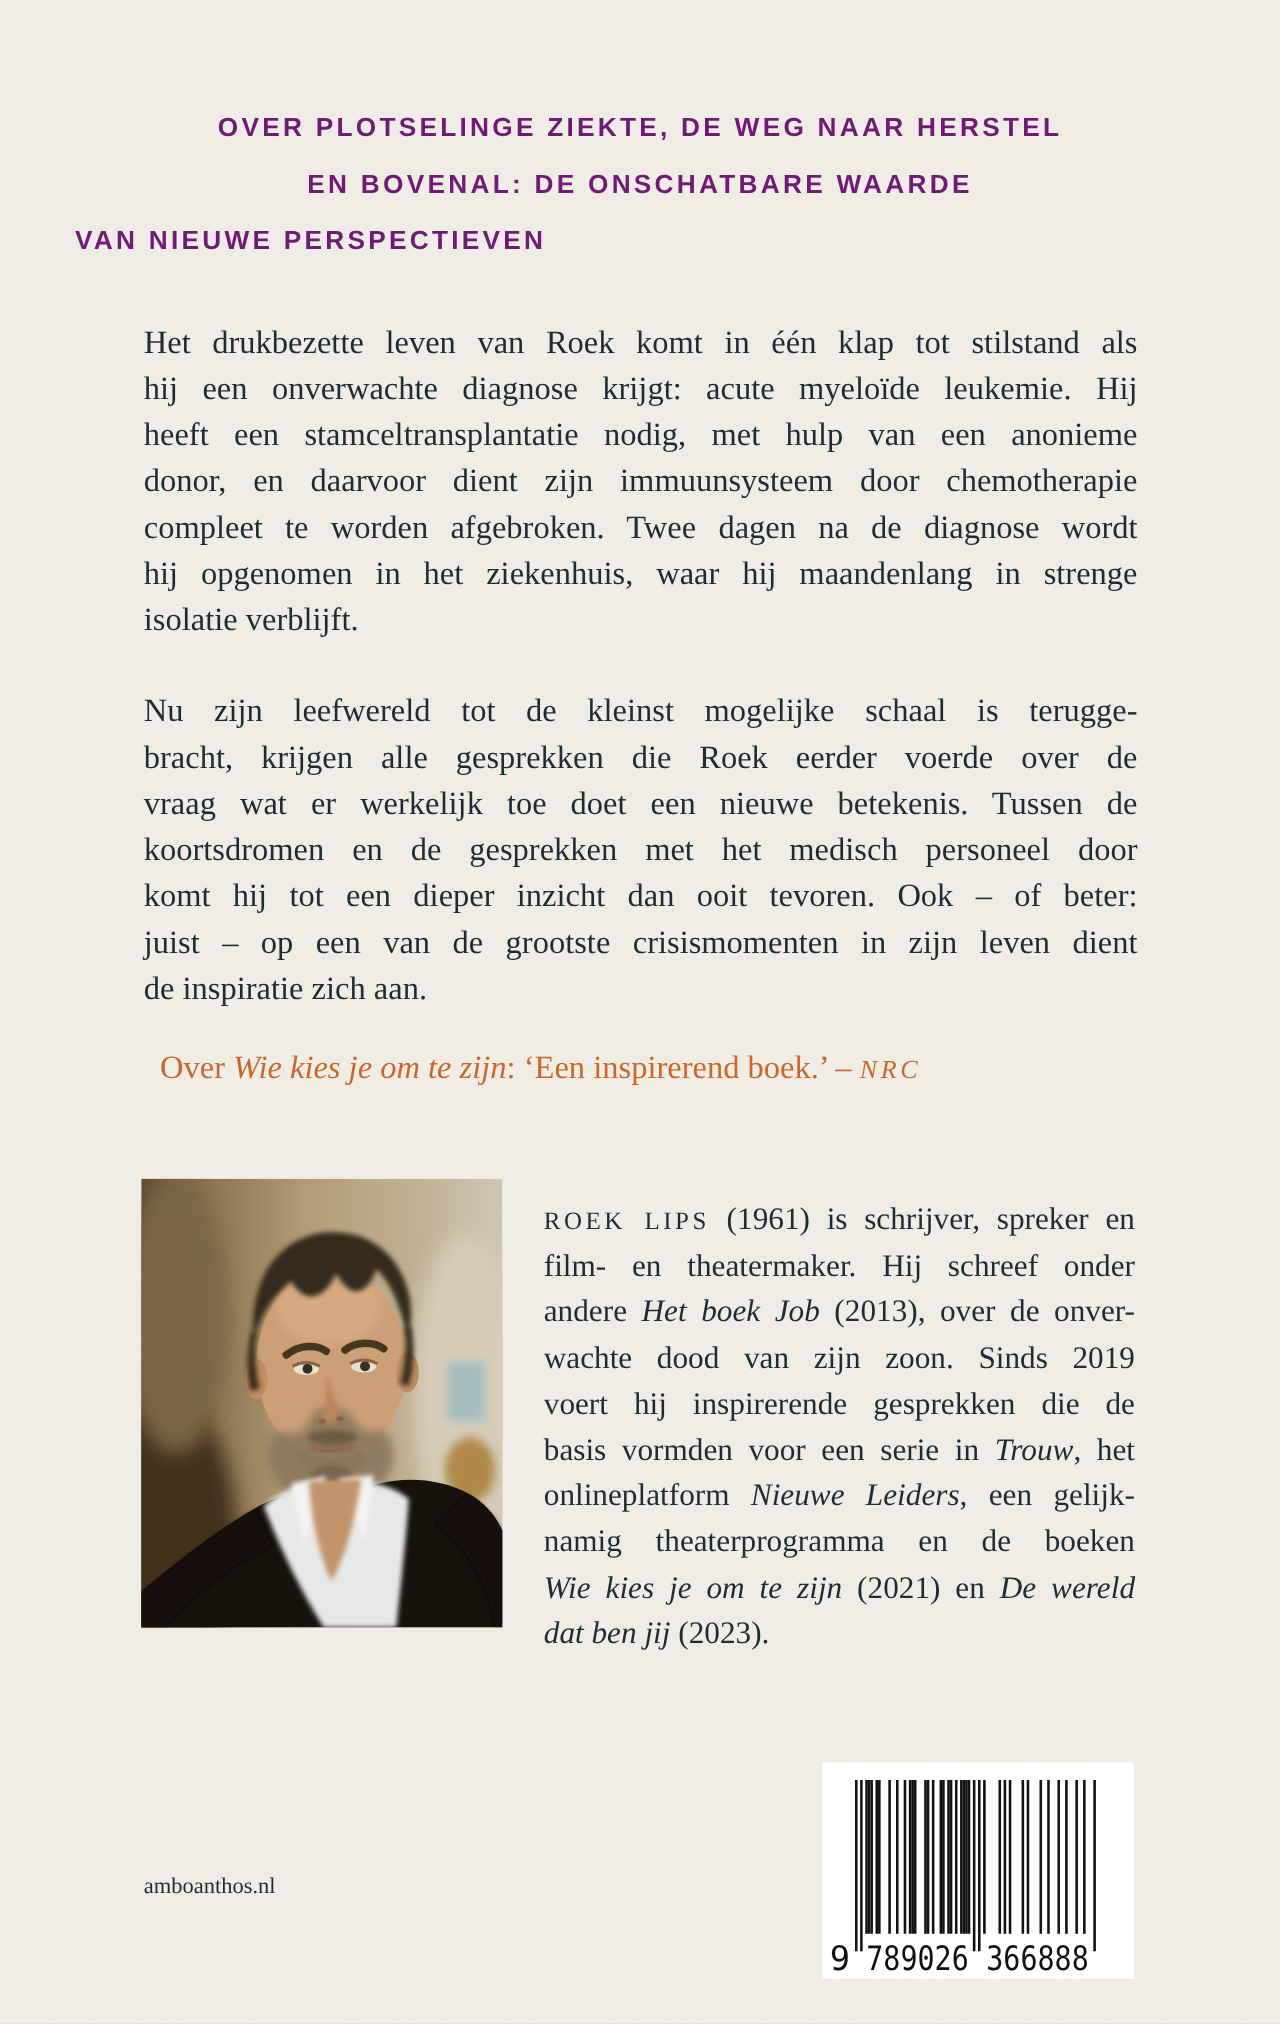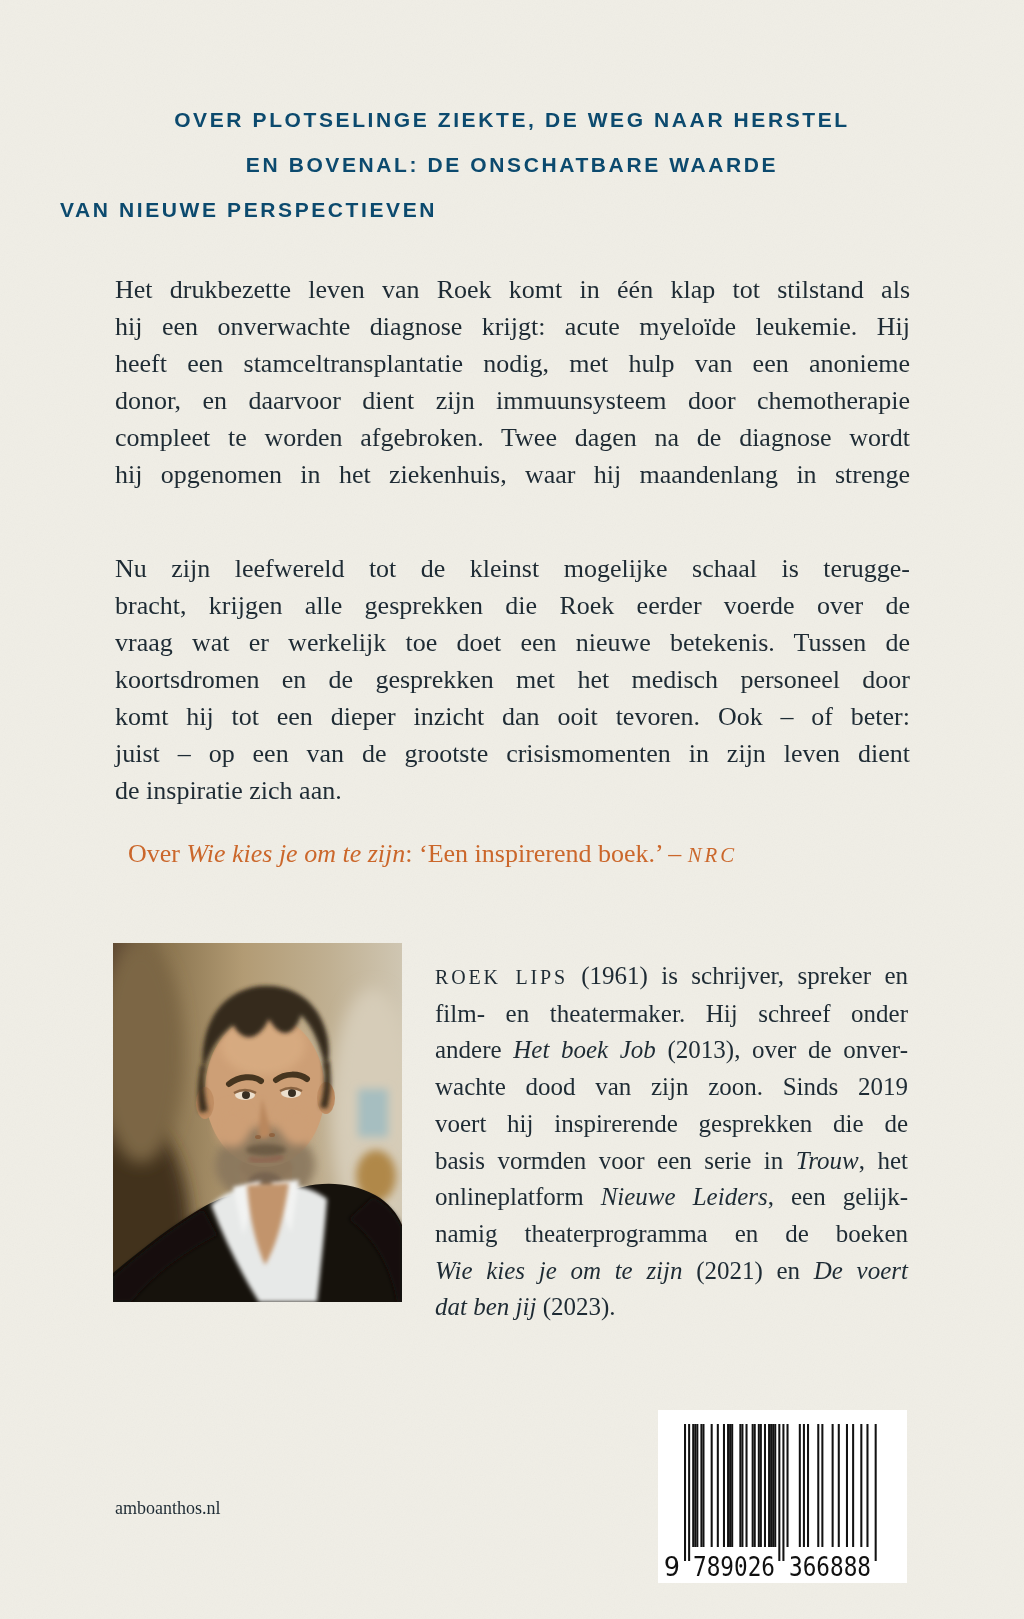--- a/index.html
+++ b/index.html
@@ -4,27 +4,27 @@
 <style>
   html,body{margin:0;padding:0;background:#d8d6cd;}
   .page{
     position:relative;width:1024px;height:1619px;overflow:hidden;
     background:#f0eee6;
     font-family:"Liberation Serif", serif;
     color:#1e2b34;
   }
   .noise{position:absolute;inset:0;width:1024px;height:1619px;opacity:.05;pointer-events:none;}
   .header{
-    position:absolute;top:97px;left:60px;width:904px;
+    position:absolute;top:80px;left:60px;width:904px;
     font-family:"Liberation Sans", sans-serif;font-weight:bold;
-    color:#0c4a6e;font-size:21px;line-height:45px;letter-spacing:2.6px;
+    color:#701a75;font-size:21px;line-height:45px;letter-spacing:2.6px;
   }
   .header .jline{text-align:center;text-align-last:center;}
   .para{position:absolute;left:115px;width:795px;font-size:26px;line-height:37px;}
-  .p1{top:255px;margin-top:16px;}
+  .p1{top:255px;}
   .p2{top:550px;}
   .jline{text-align:justify;text-align-last:justify;}
   .jline.last{text-align-last:left;}
   .review{
     position:absolute;left:128px;top:835px;width:860px;
     color:#cb672b;font-size:26px;line-height:37px;
   }
   .review .jline{text-align:left;text-align-last:left;}
   .photo{position:absolute;left:113px;top:943px;width:289px;height:359px;}
   .photo svg{display:block;}
@@ -55,20 +55,21 @@
       <div class="jline last">VAN NIEUWE PERSPECTIEVEN</div>
     </div>
 
   <div class="para p1">
       <div class="jline">Het drukbezette leven van Roek komt in één klap tot stilstand als</div>
       <div class="jline">hij een onverwachte diagnose krijgt: acute myeloïde leukemie. Hij</div>
       <div class="jline">heeft een stamceltransplantatie nodig, met hulp van een anonieme</div>
       <div class="jline">donor, en daarvoor dient zijn immuunsysteem door chemotherapie</div>
       <div class="jline">compleet te worden afgebroken. Twee dagen na de diagnose wordt</div>
       <div class="jline">hij opgenomen in het ziekenhuis, waar hij maandenlang in strenge</div>
+      <div class="jline last">isolatie verblijft.</div>
     </div>
 
   <div class="para p2">
       <div class="jline">Nu zijn leefwereld tot de kleinst mogelijke schaal is terugge-</div>
       <div class="jline">bracht, krijgen alle gesprekken die Roek eerder voerde over de</div>
       <div class="jline">vraag wat er werkelijk toe doet een nieuwe betekenis. Tussen de</div>
       <div class="jline">koortsdromen en de gesprekken met het medisch personeel door</div>
       <div class="jline">komt hij tot een dieper inzicht dan ooit tevoren. Ook – of beter:</div>
       <div class="jline">juist – op een van de grootste crisismomenten in zijn leven dient</div>
       <div class="jline last">de inspiratie zich aan.</div>
@@ -146,21 +147,21 @@
 
   <div class="bio">
       <div class="jline"><span class="sc">ROEK LIPS</span> (1961) is schrijver, spreker en</div>
       <div class="jline">film- en theatermaker. Hij schreef onder</div>
       <div class="jline">andere <i>Het boek Job</i> (2013), over de onver-</div>
       <div class="jline">wachte dood van zijn zoon. Sinds 2019</div>
       <div class="jline">voert hij inspirerende gesprekken die de</div>
       <div class="jline">basis vormden voor een serie in <i>Trouw</i>, het</div>
       <div class="jline">onlineplatform <i>Nieuwe Leiders</i>, een gelijk-</div>
       <div class="jline">namig theaterprogramma en de boeken</div>
-      <div class="jline"><i>Wie kies je om te zijn</i> (2021) en <i>De voert</i></div>
+      <div class="jline"><i>Wie kies je om te zijn</i> (2021) en <i>De wereld</i></div>
       <div class="jline last"><i>dat ben jij</i> (2023).</div>
     </div>
 
   <div class="website">amboanthos.nl</div>
 
   <div class="barcode-box">
     <svg width="249" height="173" viewBox="0 0 249 173" xmlns="http://www.w3.org/2000/svg">
       <rect width="249" height="173" fill="#ffffff"></rect>
       <g class="bars" transform="translate(26,14)">
           <rect x="0.00" y="0" width="2.05" height="137"></rect>

